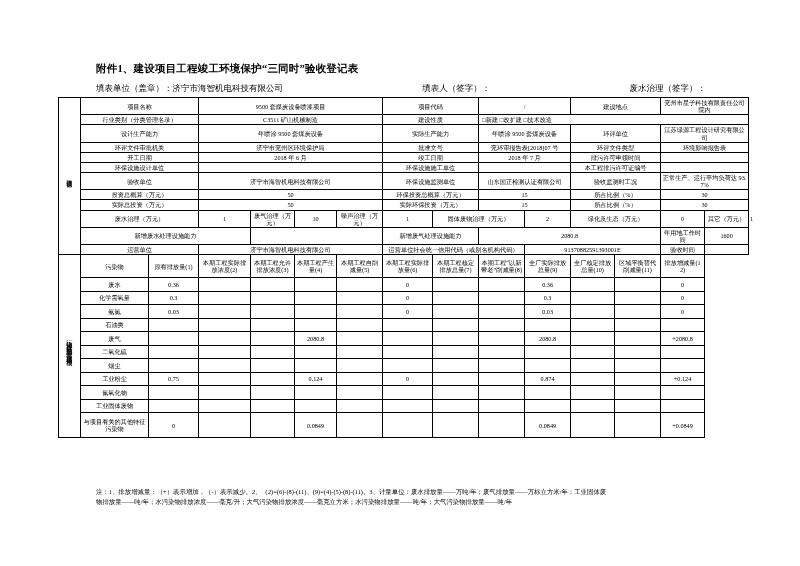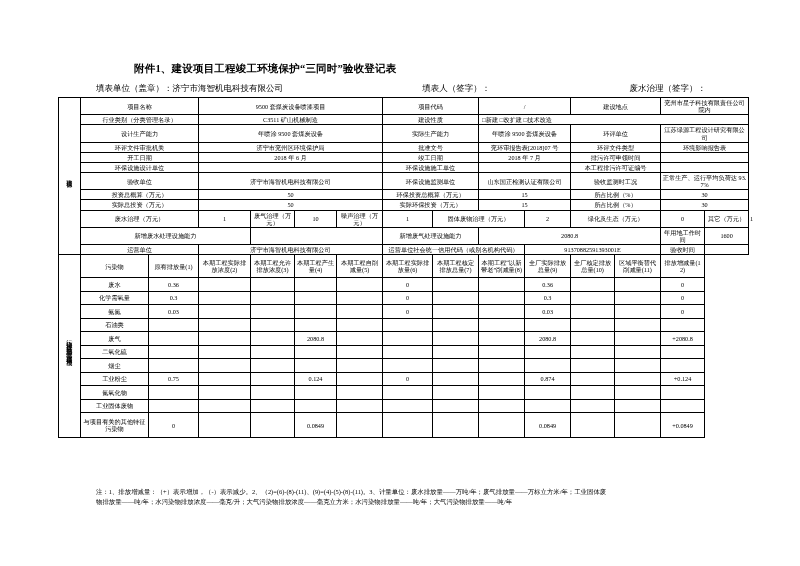--- a/index.html
+++ b/index.html
@@ -8,21 +8,20 @@
     background:#ffffff;
     font-family:"Liberation Serif", serif;
     color:#000;
     overflow:hidden;
   }
   .page{position:relative;width:800px;height:566px;}
   .title{
     position:absolute;left:96px;top:62px;
     font-size:10.5px;font-weight:bold;letter-spacing:.2px;
     white-space:nowrap;
-    margin-left:38px;
   }
   .hdrline{
     position:absolute;left:96px;top:83px;width:610px;
     font-size:8.5px;
     display:flex;justify-content:space-between;
   }
   .hdrline span{white-space:nowrap;}
   table{
     position:absolute;left:58px;top:97px;
     border-collapse:collapse;

